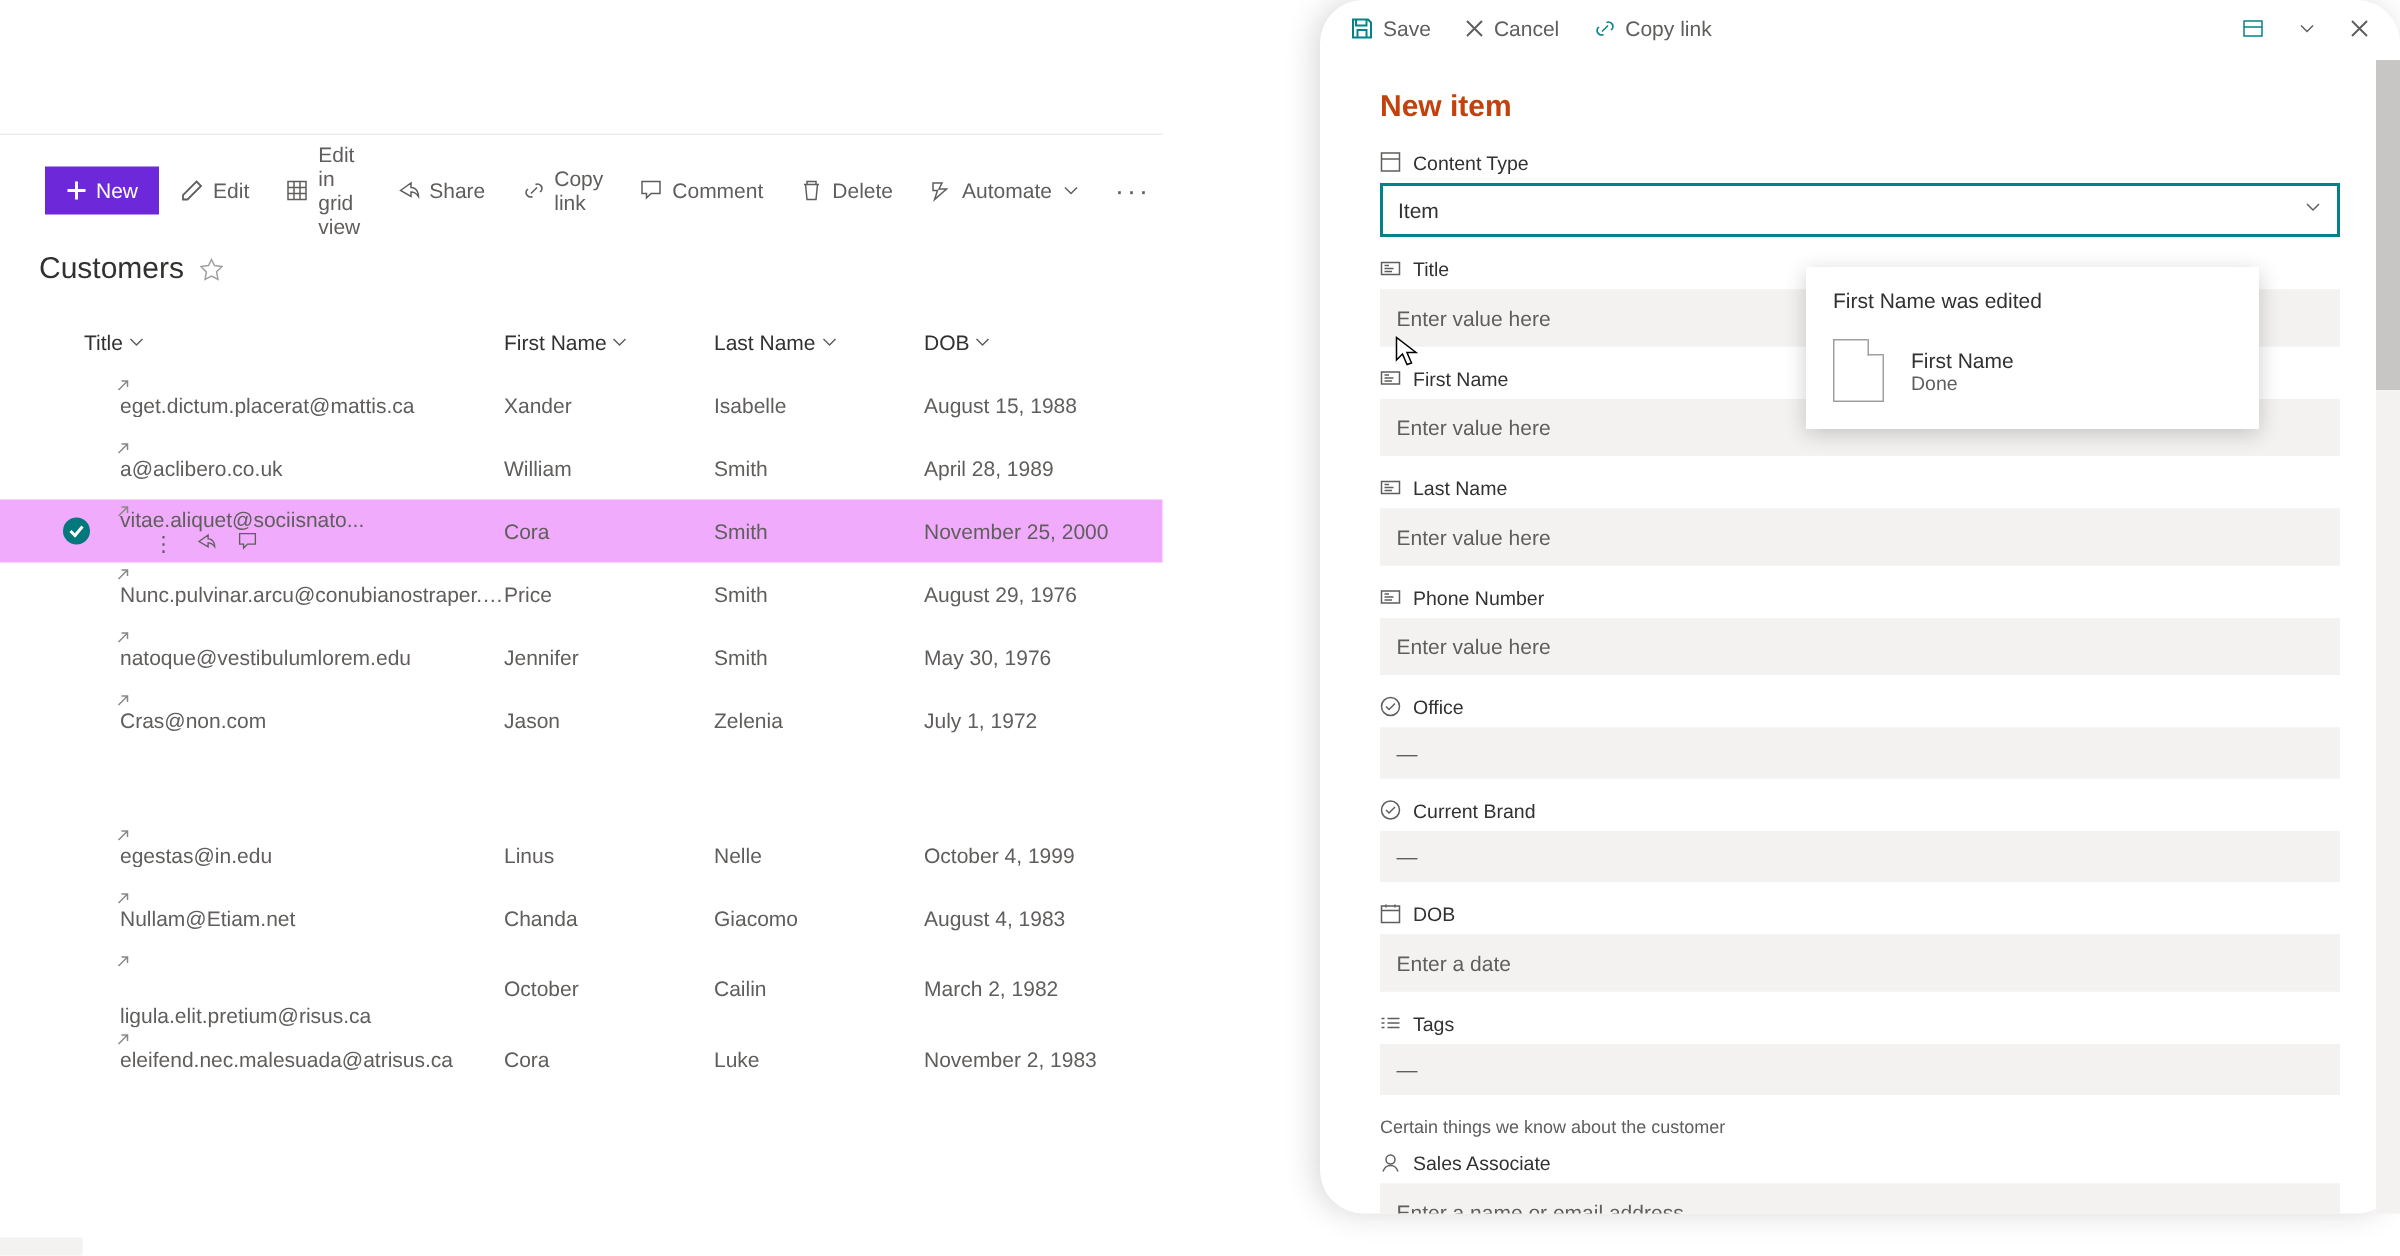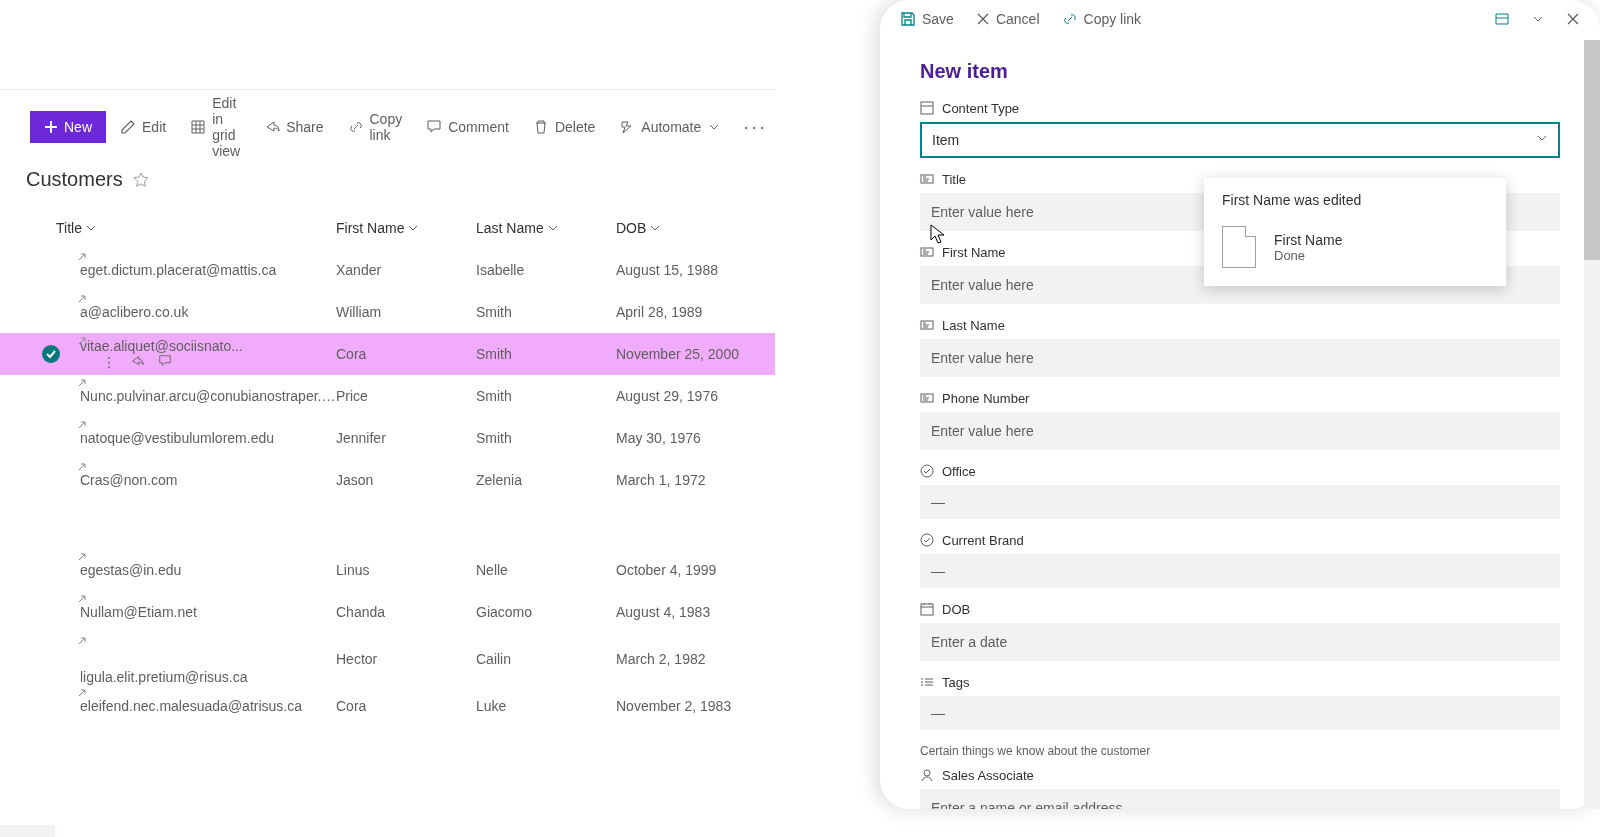--- a/index.html
+++ b/index.html
@@ -37,21 +37,21 @@
 
 
 .cursor { position: absolute; left: 930px; top: 224px; z-index: 500; pointer-events: none; }
 
 
 .panel { position: absolute; right: 0; top: 0; width: 720px; height: 809px; background: #fff; box-shadow: -4px 0 20px rgba(0,0,0,.15); display: flex; flex-direction: column; border-radius: 29px; }
 .panel-bar { display: flex; align-items: center; padding: 4px 12px; gap: 6px; height: 40px; }
 .panel-btn { display: flex; align-items: center; gap: 6px; padding: 6px 8px; color: #605e5c; font-size: 14px; cursor: pointer; }
 .panel-bar .spacer { flex: 1; }
 .panel-body { padding: 10px 40px 20px 40px; overflow: hidden; position: relative; }
-.panel-title { font-size: 20px; font-weight: 600; color: #4c1d95; margin: 12px 0 18px 0; }
+.panel-title { font-size: 20px; font-weight: 600; color: #c2410c; margin: 12px 0 18px 0; }
 
 .field { margin-bottom: 14px; }
 .flabel { display: flex; align-items: center; gap: 8px; font-size: 13px; color: #323130; margin-bottom: 6px; }
 .flabel svg { color: #605e5c; }
 .finput { width: 100%; background: #f3f2f1; border: 1px solid #f3f2f1; padding: 10px 10px; font-size: 14px; color: #323130; }
 .finput::placeholder { color: #605e5c; }
 .finput.empty-dash { color: #605e5c; padding: 8px 10px; }
 .ct-select { width: 100%; border: 2px solid #038387; padding: 8px 10px; font-size: 14px; color: #323130; display: flex; justify-content: space-between; align-items: flex-start; background: #fff; cursor: pointer; }
 .helptext { font-size: 12px; color: #605e5c; margin: 2px 0 10px 0; }
 
@@ -247,21 +247,21 @@
             <svg width="8" height="8" viewBox="0 0 8 8">
               <path d="M1 7L7 1M3 1h4v4" fill="none" stroke="#8a8886"></path>
             </svg>
           </span>
         </div>
         <div class="trow" style="position: relative;">
           <div class="tcell-0"></div>
           <div class="tcell-title cell-title" style="position: relative; padding-left: 24px;"><span>Cras@non.com</span></div>
           <div>Jason</div>
           <div>Zelenia</div>
-          <div>March 1, 1972</div>
+          <div>July 1, 1972</div>
           <span class="link-ind">
             <svg width="8" height="8" viewBox="0 0 8 8">
               <path d="M1 7L7 1M3 1h4v4" fill="none" stroke="#8a8886"></path>
             </svg>
           </span>
         </div>
         <div class="gap-row"></div>
         <div class="trow" style="position: relative;">
           <div class="tcell-0"></div>
           <div class="tcell-title cell-title" style="position: relative; padding-left: 24px;"><span>egestas@in.edu</span></div>
@@ -282,21 +282,21 @@
           <div>August 4, 1983</div>
           <span class="link-ind">
             <svg width="8" height="8" viewBox="0 0 8 8">
               <path d="M1 7L7 1M3 1h4v4" fill="none" stroke="#8a8886"></path>
             </svg>
           </span>
         </div>
         <div class="trow" style="position: relative;">
           <div class="tcell-0"></div>
           <div class="tcell-title cell-title" style="position: relative; padding-left: 24px; margin-top: 36px;"><span>ligula.elit.pretium@risus.ca</span></div>
-          <div>Hector</div>
+          <div>October</div>
           <div>Cailin</div>
           <div>March 2, 1982</div>
           <span class="link-ind">
             <svg width="8" height="8" viewBox="0 0 8 8">
               <path d="M1 7L7 1M3 1h4v4" fill="none" stroke="#8a8886"></path>
             </svg>
           </span>
         </div>
         <div class="trow" style="position: relative;">
           <div class="tcell-0"></div>

